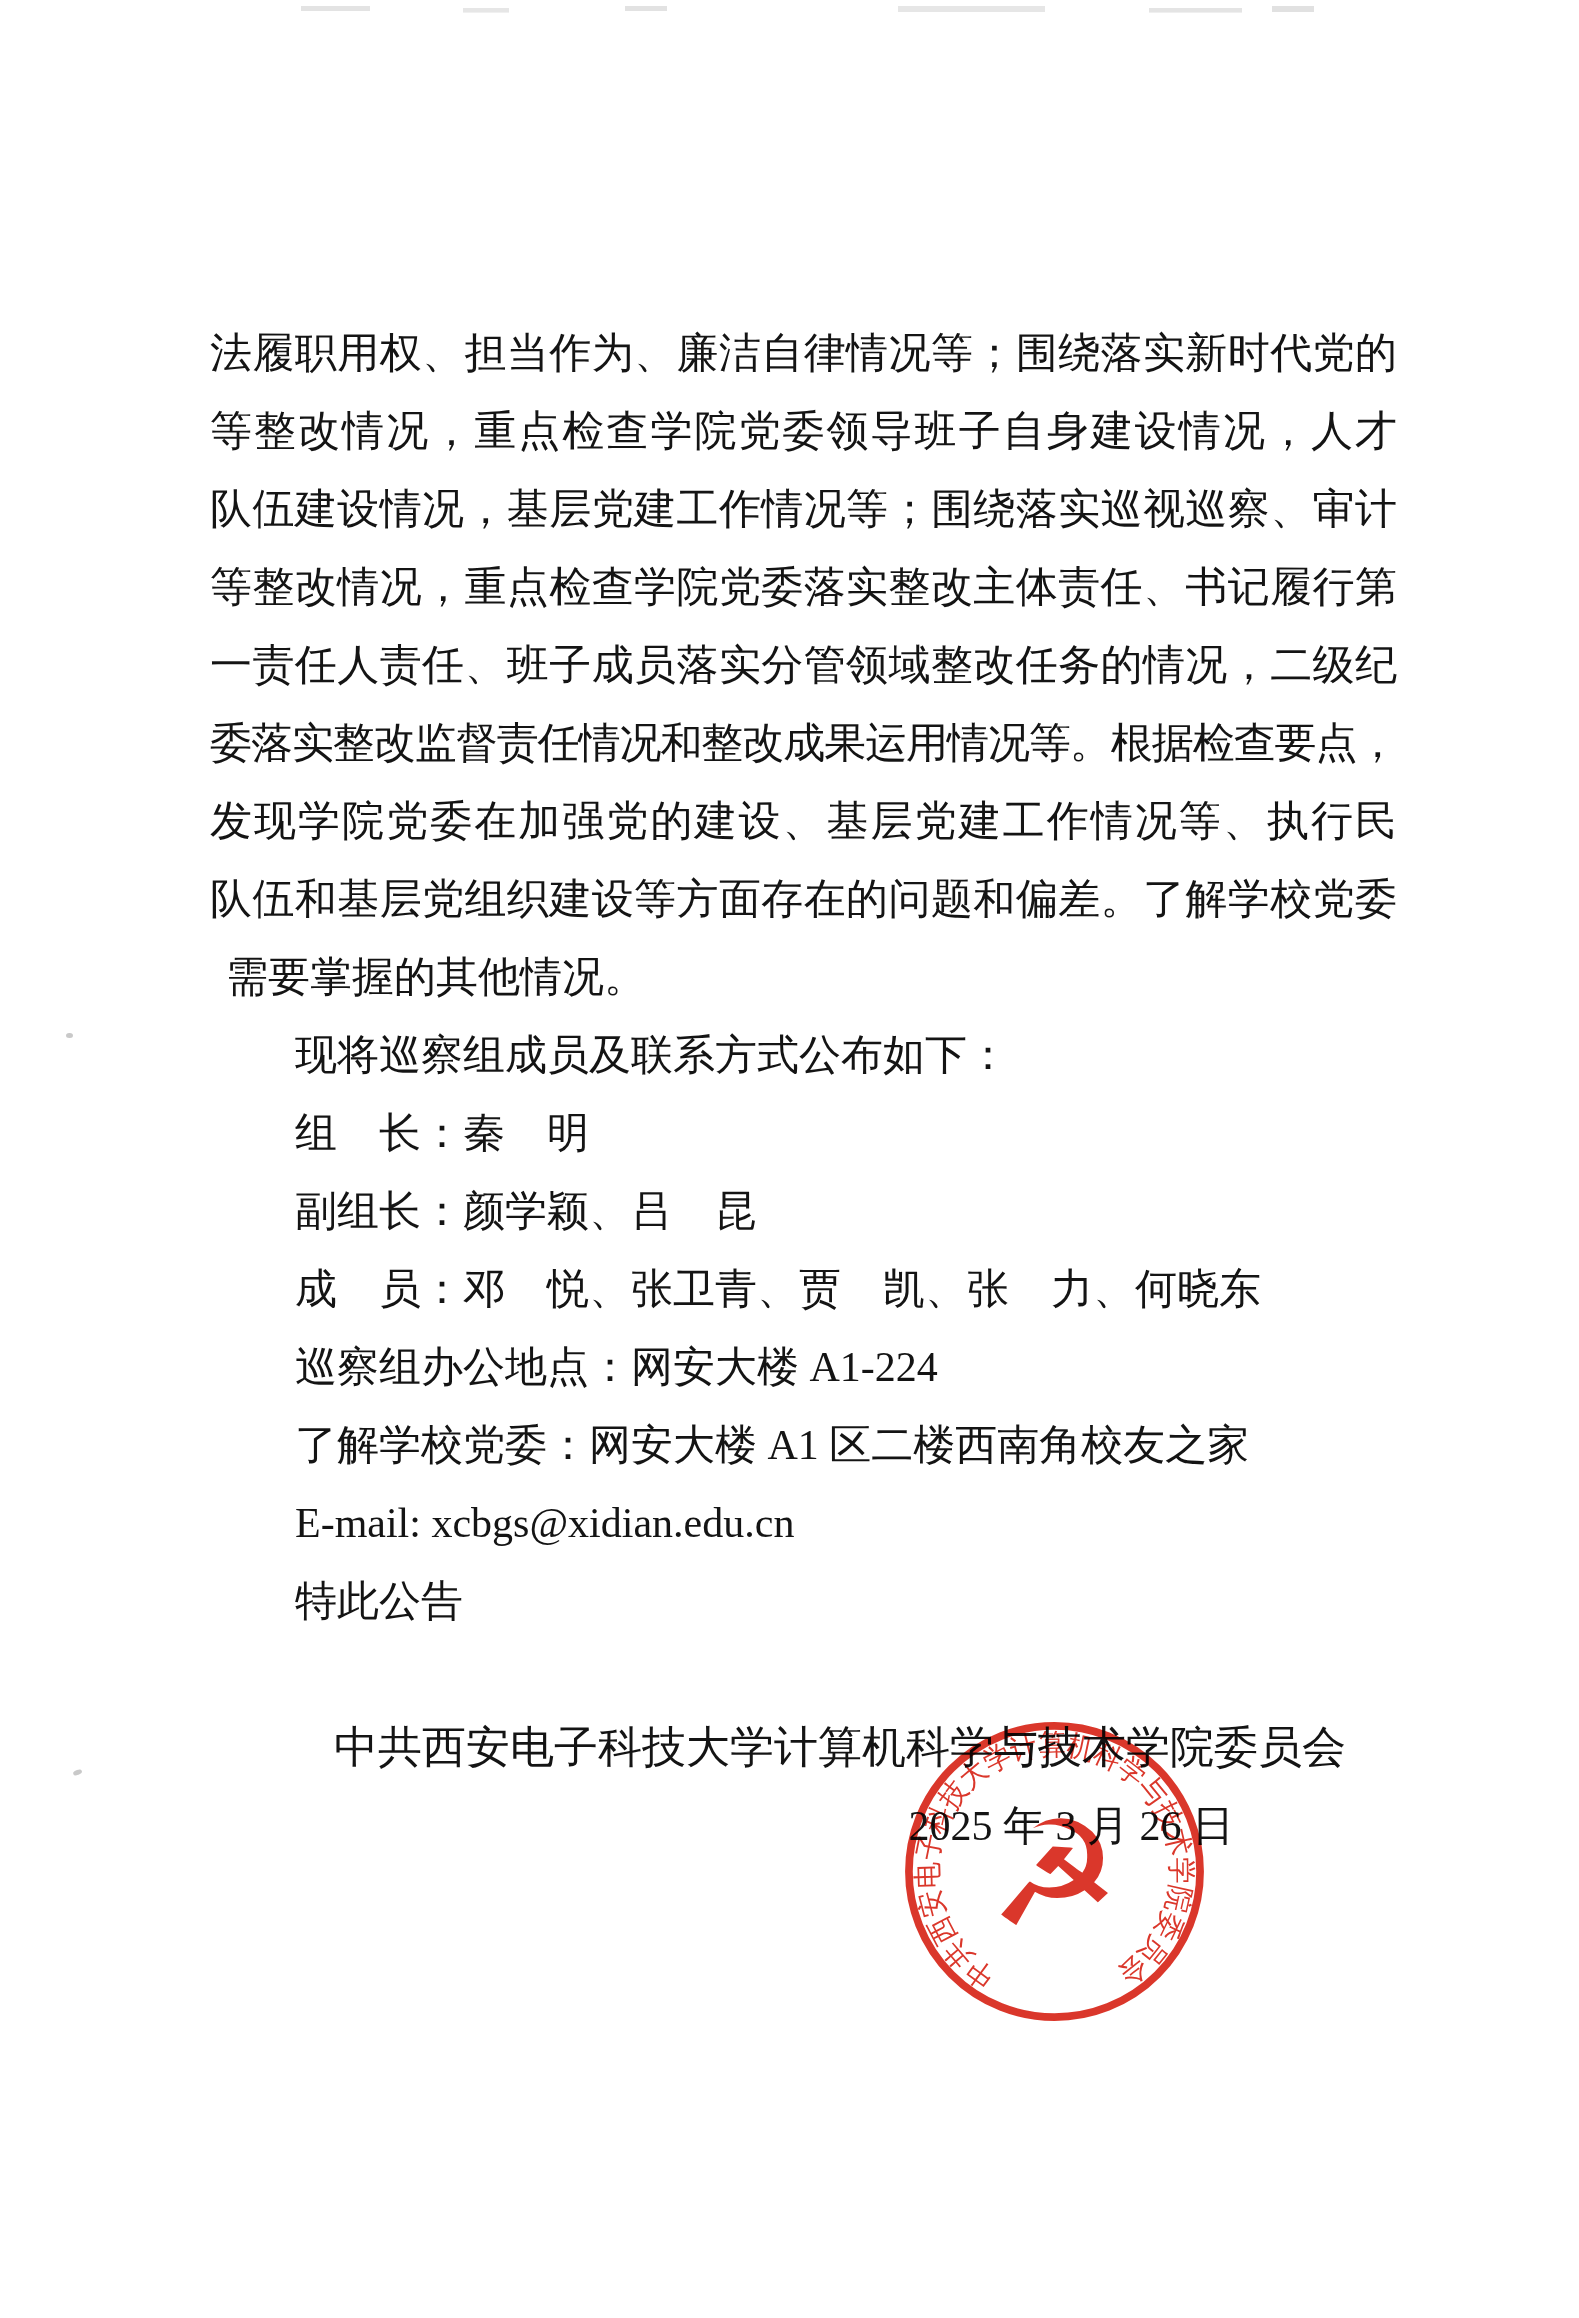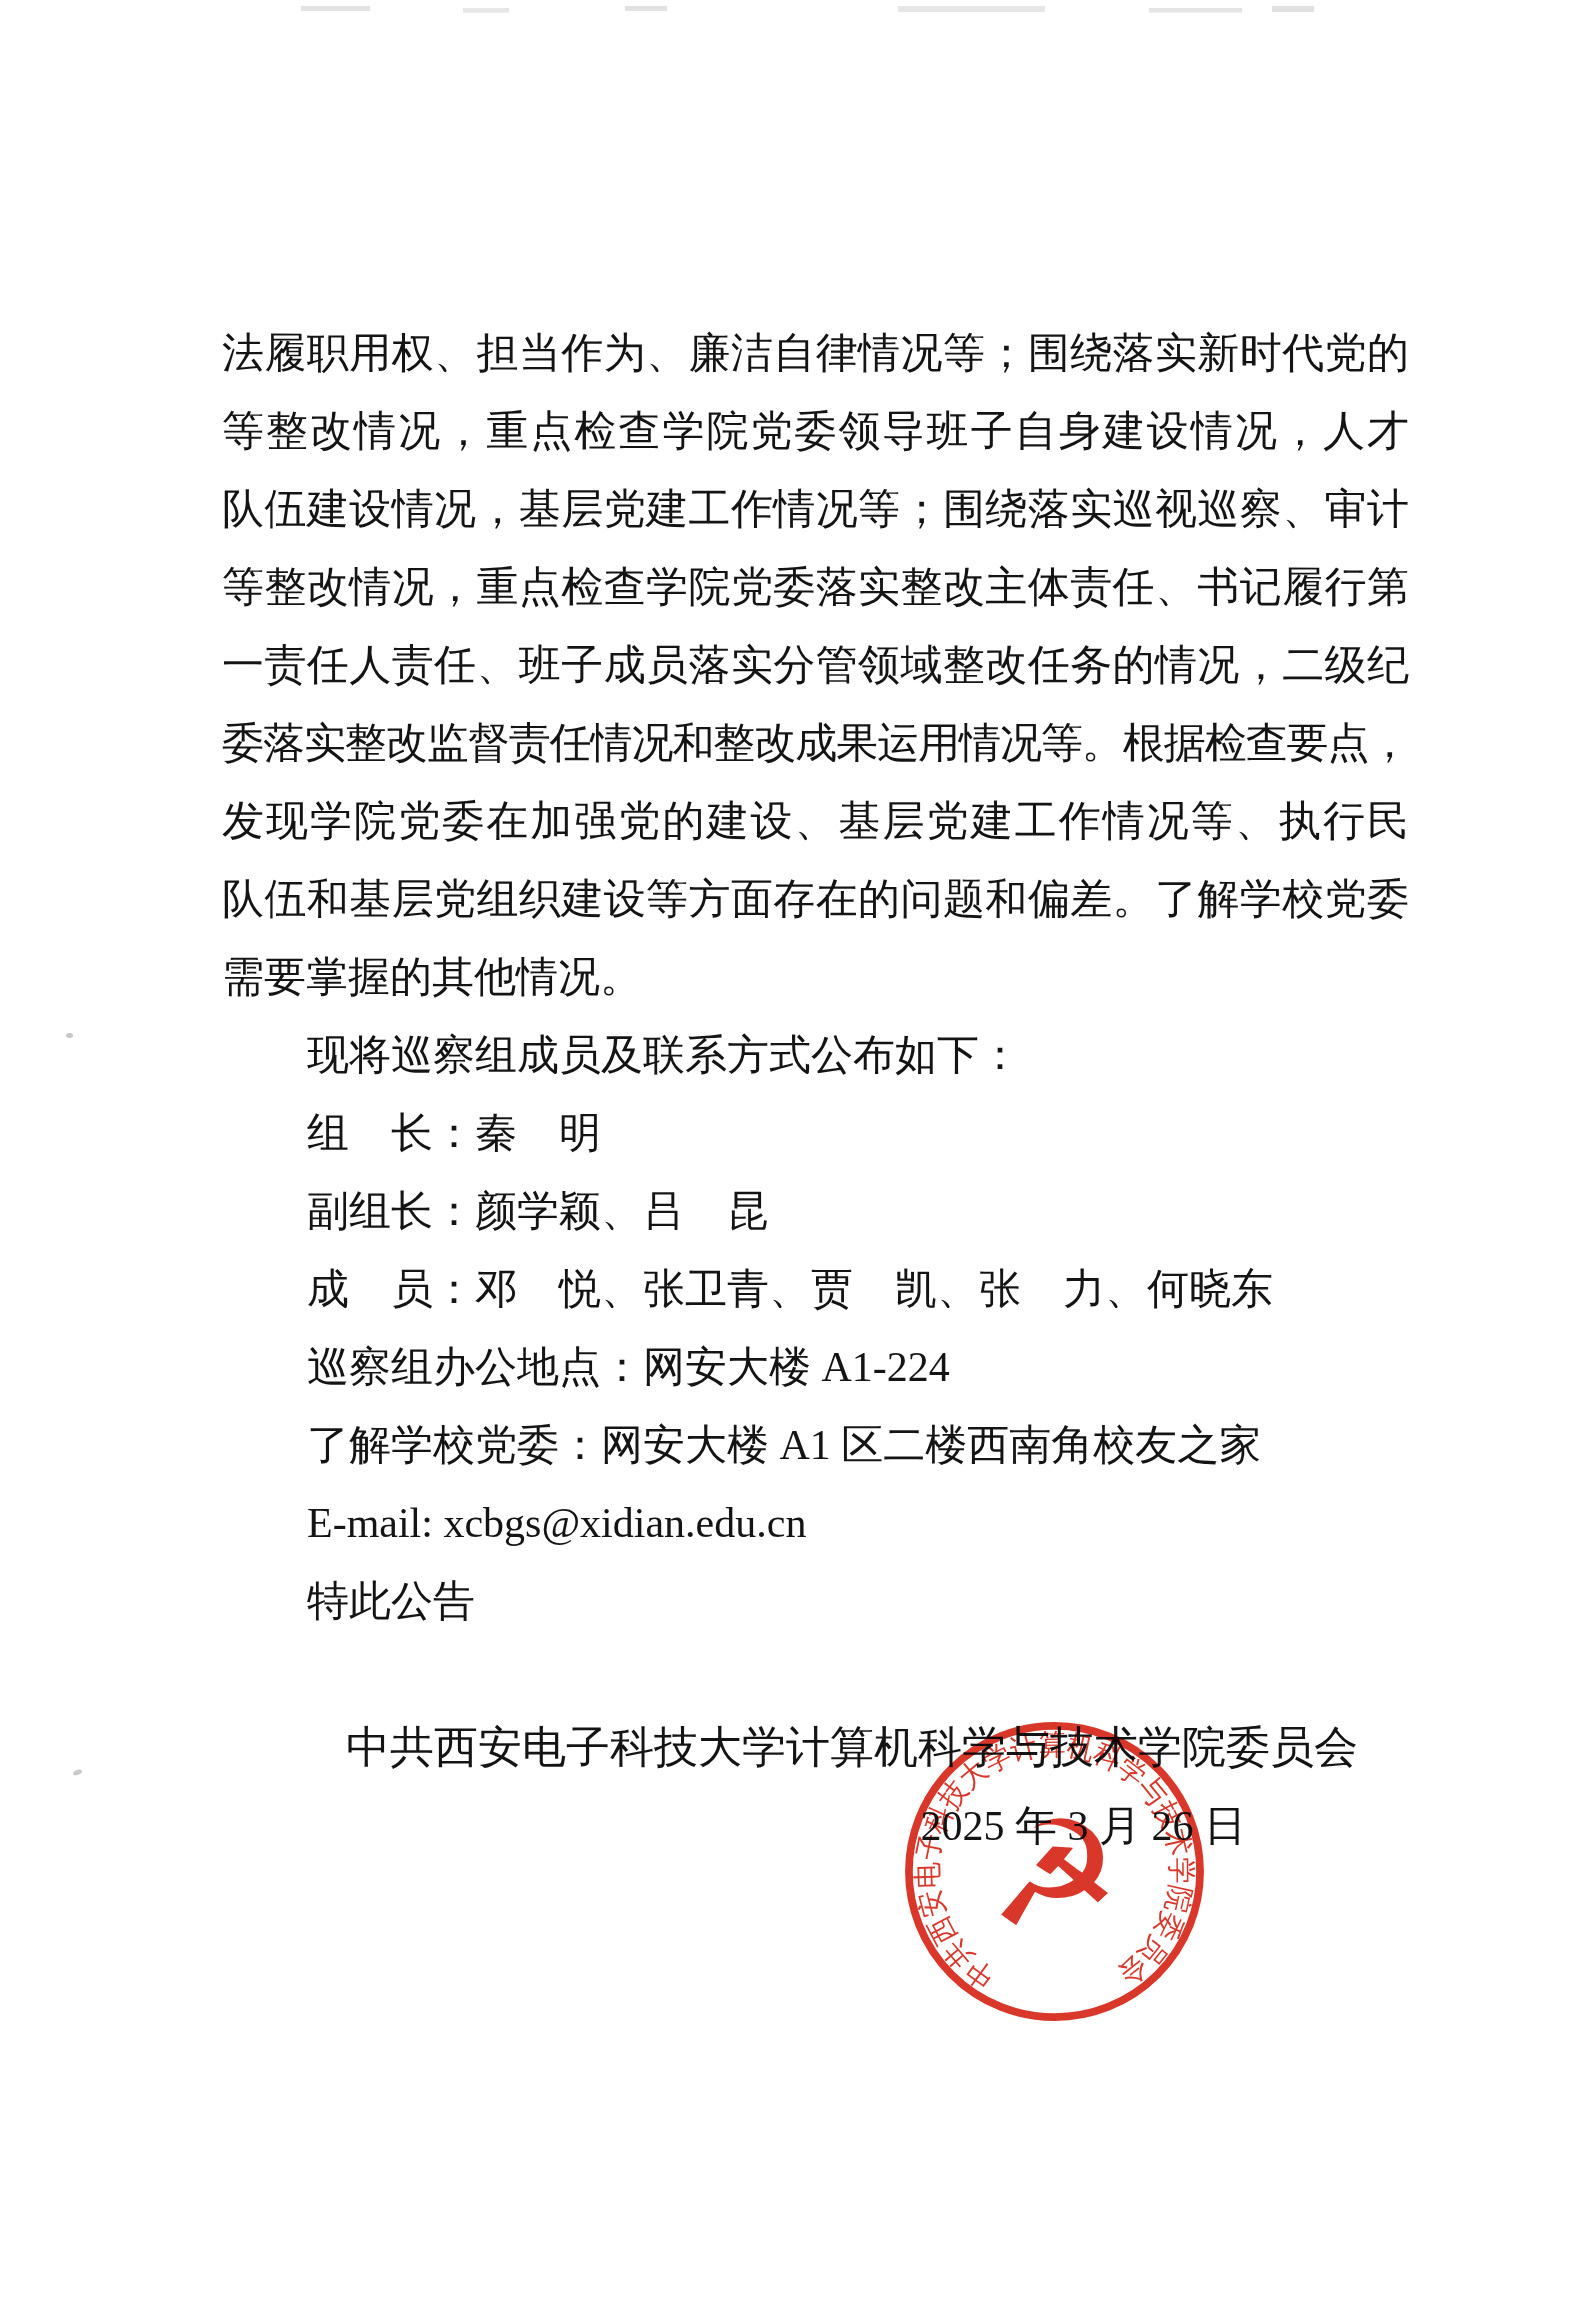--- a/index.html
+++ b/index.html
@@ -6,37 +6,37 @@
   .page{
     position:relative;
     width:1579px;height:2319px;
     background:#ffffff;
     overflow:hidden;
     font-family:"Liberation Serif", serif;
     color:#141414;
   }
   .flow{
     position:absolute;
-    left:222px;top:314px;
+    left:210px;top:314px;
     width:1187px;
   }
   .line{
     height:78px;
     line-height:78px;
     font-size:42px;
     letter-spacing:0;
     white-space:nowrap;
   }
   .jline{
     text-align:justify;
     text-align-last:justify;
     white-space:normal;
   }
   .tight{ letter-spacing:-1.5px; }
-  .lastline{ text-align:center; text-align-last:left; }
+  .lastline{ text-align:center; text-align-last:left;margin-left:16px; }
   .indent{ text-indent:85px; }
   .gap{ height:69px; }
   .sigline{
     height:78px;line-height:78px;
     font-size:44px;
     text-align:right;
     padding-right:51px;
     white-space:nowrap;
   }
   .dateline{

